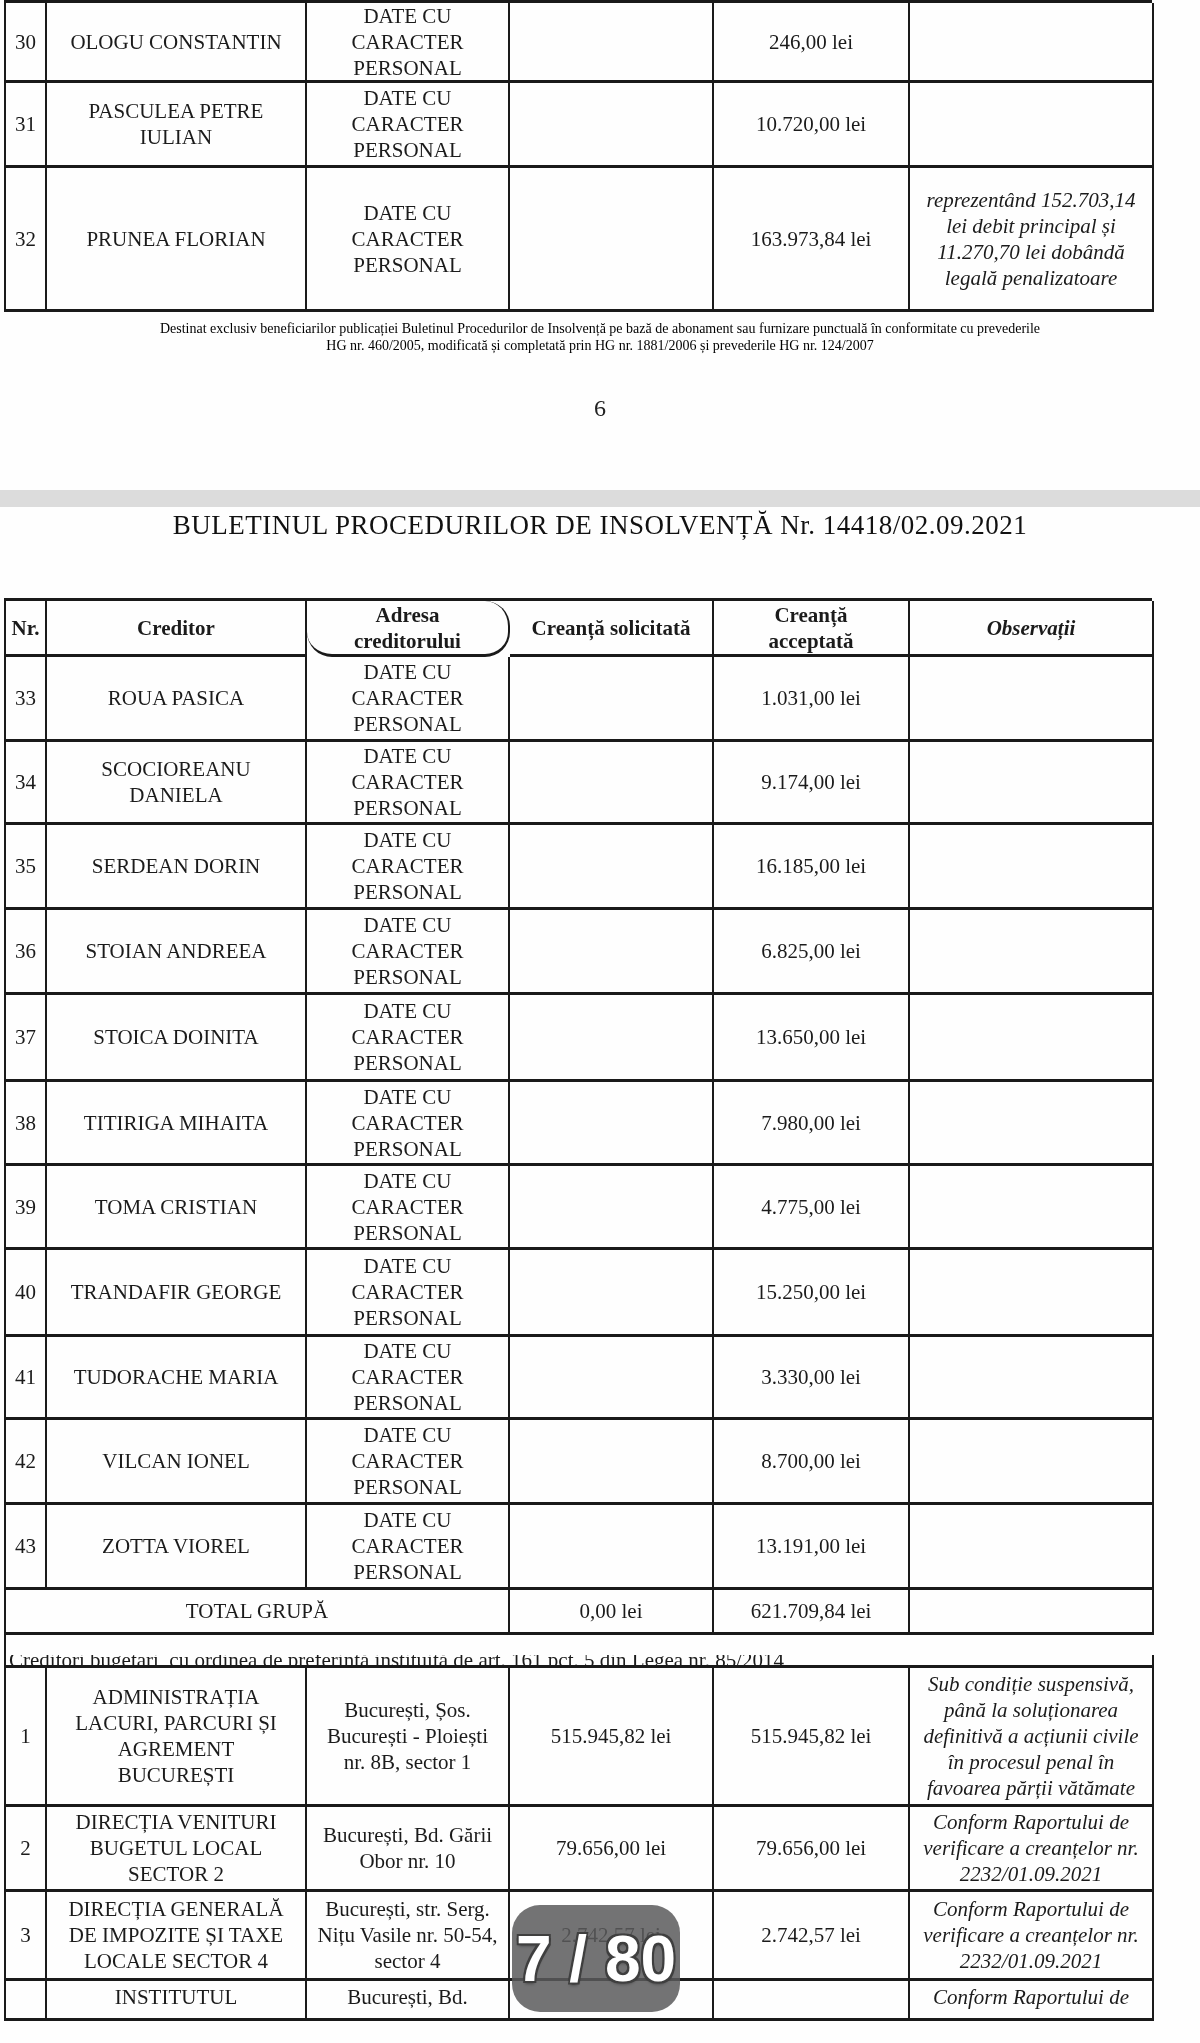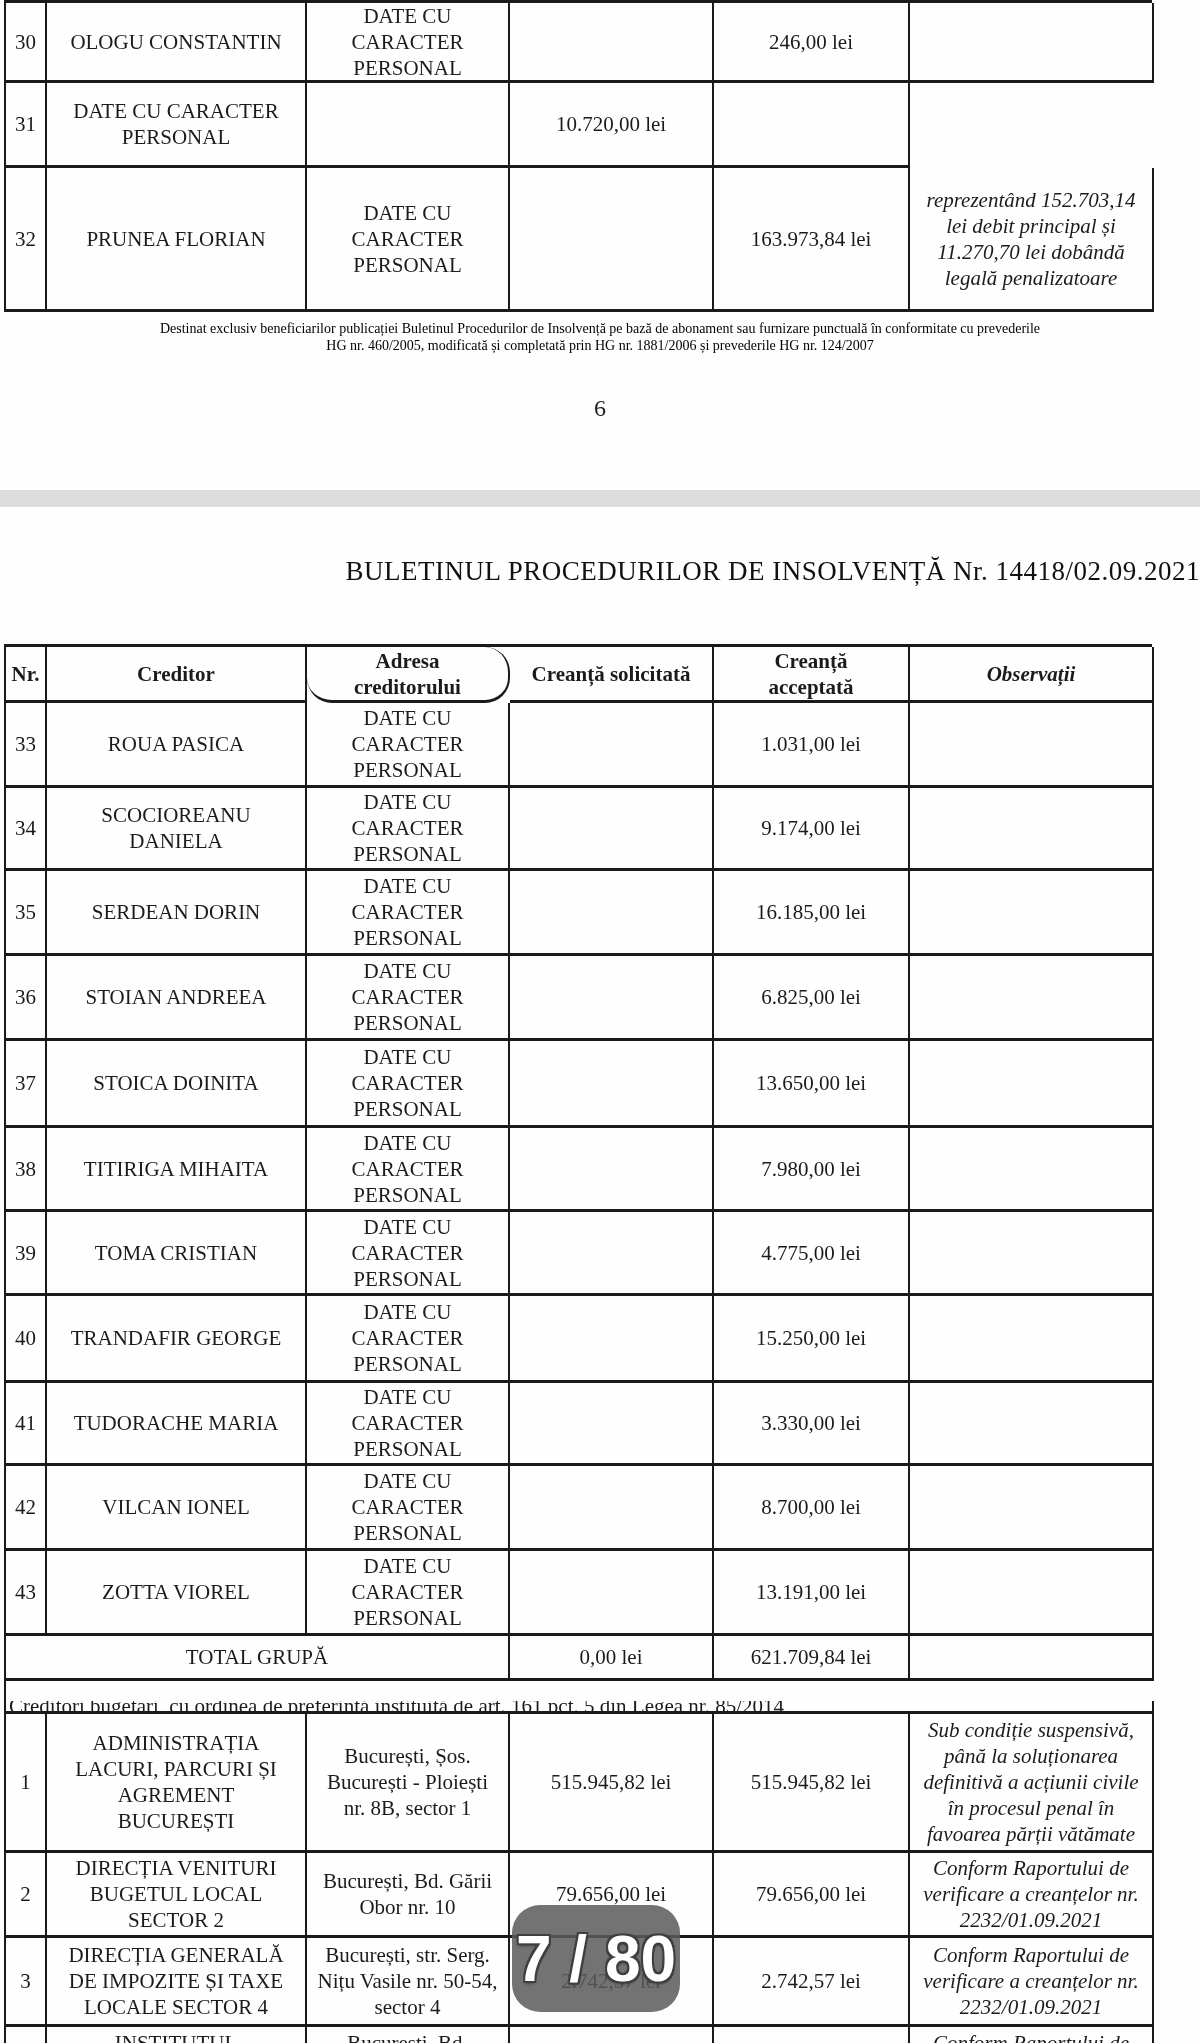--- a/index.html
+++ b/index.html
@@ -44,21 +44,21 @@
     margin-top:8px;text-align:center;color:#000000;
     font-size:14px;line-height:17px;
   }
   .pagenum{
     margin-top:40px;text-align:center;font-size:24px;line-height:28px;color:#222;
   }
   .band{
     margin-top:68px;width:1200px;height:17px;background:#dcdcdc;
   }
   .title{
-    margin-top:46px;text-align:right;
+    text-align:center;
     font-size:27px;line-height:36px;letter-spacing:0.5px;color:#111;
   }
   .tbl-main{margin-top:55px;}
 
   
   .page-badge{
     position:absolute;left:512px;top:1905px;width:168px;height:107px;
     background:rgba(90,90,92,0.85);border-radius:28px;
     display:flex;align-items:center;justify-content:center;
     font-family:"Liberation Sans","DejaVu Sans",sans-serif;
@@ -76,20 +76,21 @@
     <div class="tr" style="height:80px">
       <div class="td c-nr">30</div>
       <div class="td c-creditor">OLOGU CONSTANTIN</div>
       <div class="td c-adresa">DATE CU CARACTER PERSONAL</div>
       <div class="td c-sol"></div>
       <div class="td c-acc">246,00 lei</div>
       <div class="td c-obs"></div>
     </div>
     <div class="tr" style="height:85px">
       <div class="td c-nr">31</div>
+      <div class="td c-creditor">PASCULEA PETRE IULIAN</div>
       <div class="td c-adresa">DATE CU CARACTER PERSONAL</div>
       <div class="td c-sol"></div>
       <div class="td c-acc">10.720,00 lei</div>
       <div class="td c-obs"></div>
     </div>
     <div class="tr" style="height:144px">
       <div class="td c-nr">32</div>
       <div class="td c-creditor">PRUNEA FLORIAN</div>
       <div class="td c-adresa">DATE CU CARACTER PERSONAL</div>
       <div class="td c-sol"></div>

